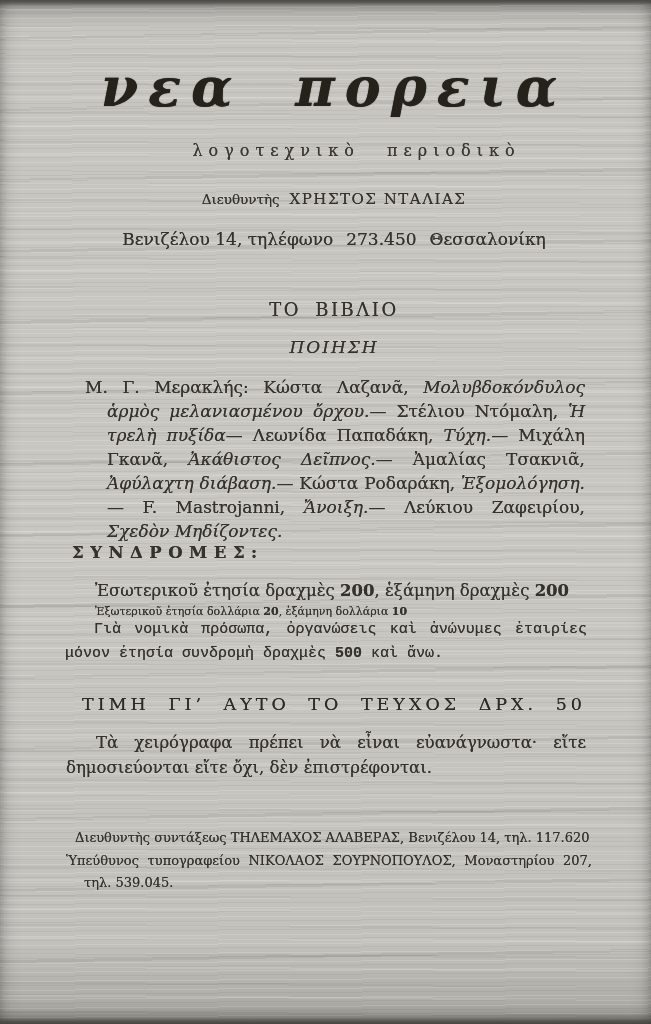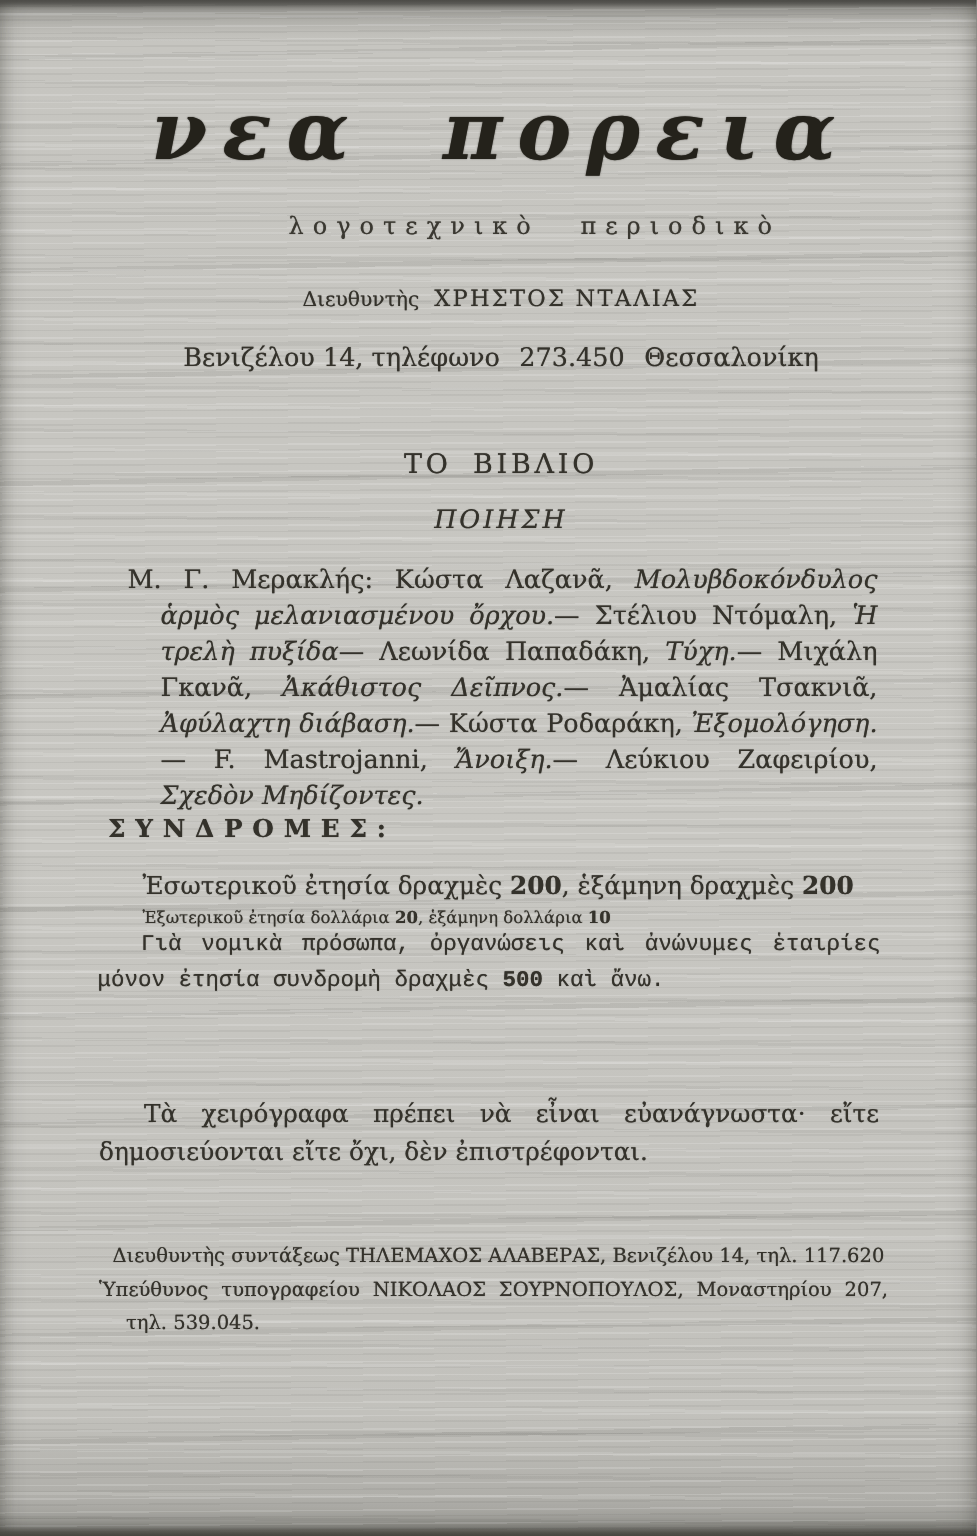--- a/index.html
+++ b/index.html
@@ -91,20 +91,21 @@
   <div class="abs review ink"><span>Μ. Γ. Μερακλής: Κώστα Λαζανᾶ, </span><span class="it">Μολυβδοκόνδυλος ἁρμὸς μελανιασμένου ὄρχου.</span><span>— Στέλιου Ντόμαλη, </span><span class="it">Ἡ τρελὴ πυξίδα</span><span>— Λεωνίδα Παπαδάκη, </span><span class="it">Τύχη.</span><span>— Μιχάλη Γκανᾶ, </span><span class="it">Ἀκάθιστος Δεῖπνος.</span><span>— Ἀμαλίας Τσακνιᾶ, </span><span class="it">Ἀφύλαχτη διάβαση.</span><span>— Κώστα Ροδαράκη, </span><span class="it">Ἐξομολόγηση.</span><span>— F. Mastrojanni, </span><span class="it">Ἄνοιξη.</span><span>— Λεύκιου Ζαφειρίου, </span><span class="it">Σχεδὸν Μηδίζοντες.</span></div>
 
   <div class="abs h-syndromes ink">ΣΥΝΔΡΟΜΕΣ:</div>
 
   <div class="abs subline1 ink"><span>Ἐσωτερικοῦ ἐτησία δραχμὲς </span><span class="bd">200</span><span>, ἑξάμηνη δραχμὲς </span><span class="bd">200</span></div>
 
   <div class="abs subline2 ink"><span>Ἐξωτερικοῦ ἐτησία δολλάρια </span><span class="bd">20</span><span>, ἑξάμηνη δολλάρια </span><span class="bd">10</span></div>
 
   <div class="abs subpara ink"><span>Γιὰ νομικὰ πρόσωπα, ὀργανώσεις καὶ ἀνώνυμες ἑταιρίες μόνον ἐτησία συνδρομὴ δραχμὲς </span><span class="bd">500</span><span> καὶ ἄνω.</span></div>
 
+  <div class="abs ctr h-price ink">ΤΙΜΗ ΓΙ’ ΑΥΤΟ ΤΟ ΤΕΥΧΟΣ ΔΡΧ. 50</div>
 
   <div class="abs notes ink">
     <p>Τὰ χειρόγραφα πρέπει νὰ εἶναι εὐανάγνωστα· εἴτε δημοσιεύονται εἴτε ὄχι, δὲν ἐπιστρέφονται.</p>
   </div>
 
   <div class="abs footer ink">
     <p class="p1">Διευθυντὴς συντάξεως ΤΗΛΕΜΑΧΟΣ ΑΛΑΒΕΡΑΣ, Βενιζέλου 14, τηλ. 117.620</p>
     <p class="p2">Ὑπεύθυνος τυπογραφείου ΝΙΚΟΛΑΟΣ ΣΟΥΡΝΟΠΟΥΛΟΣ, Μοναστηρίου 207, τηλ. 539.045.</p>
   </div>
 </div>

